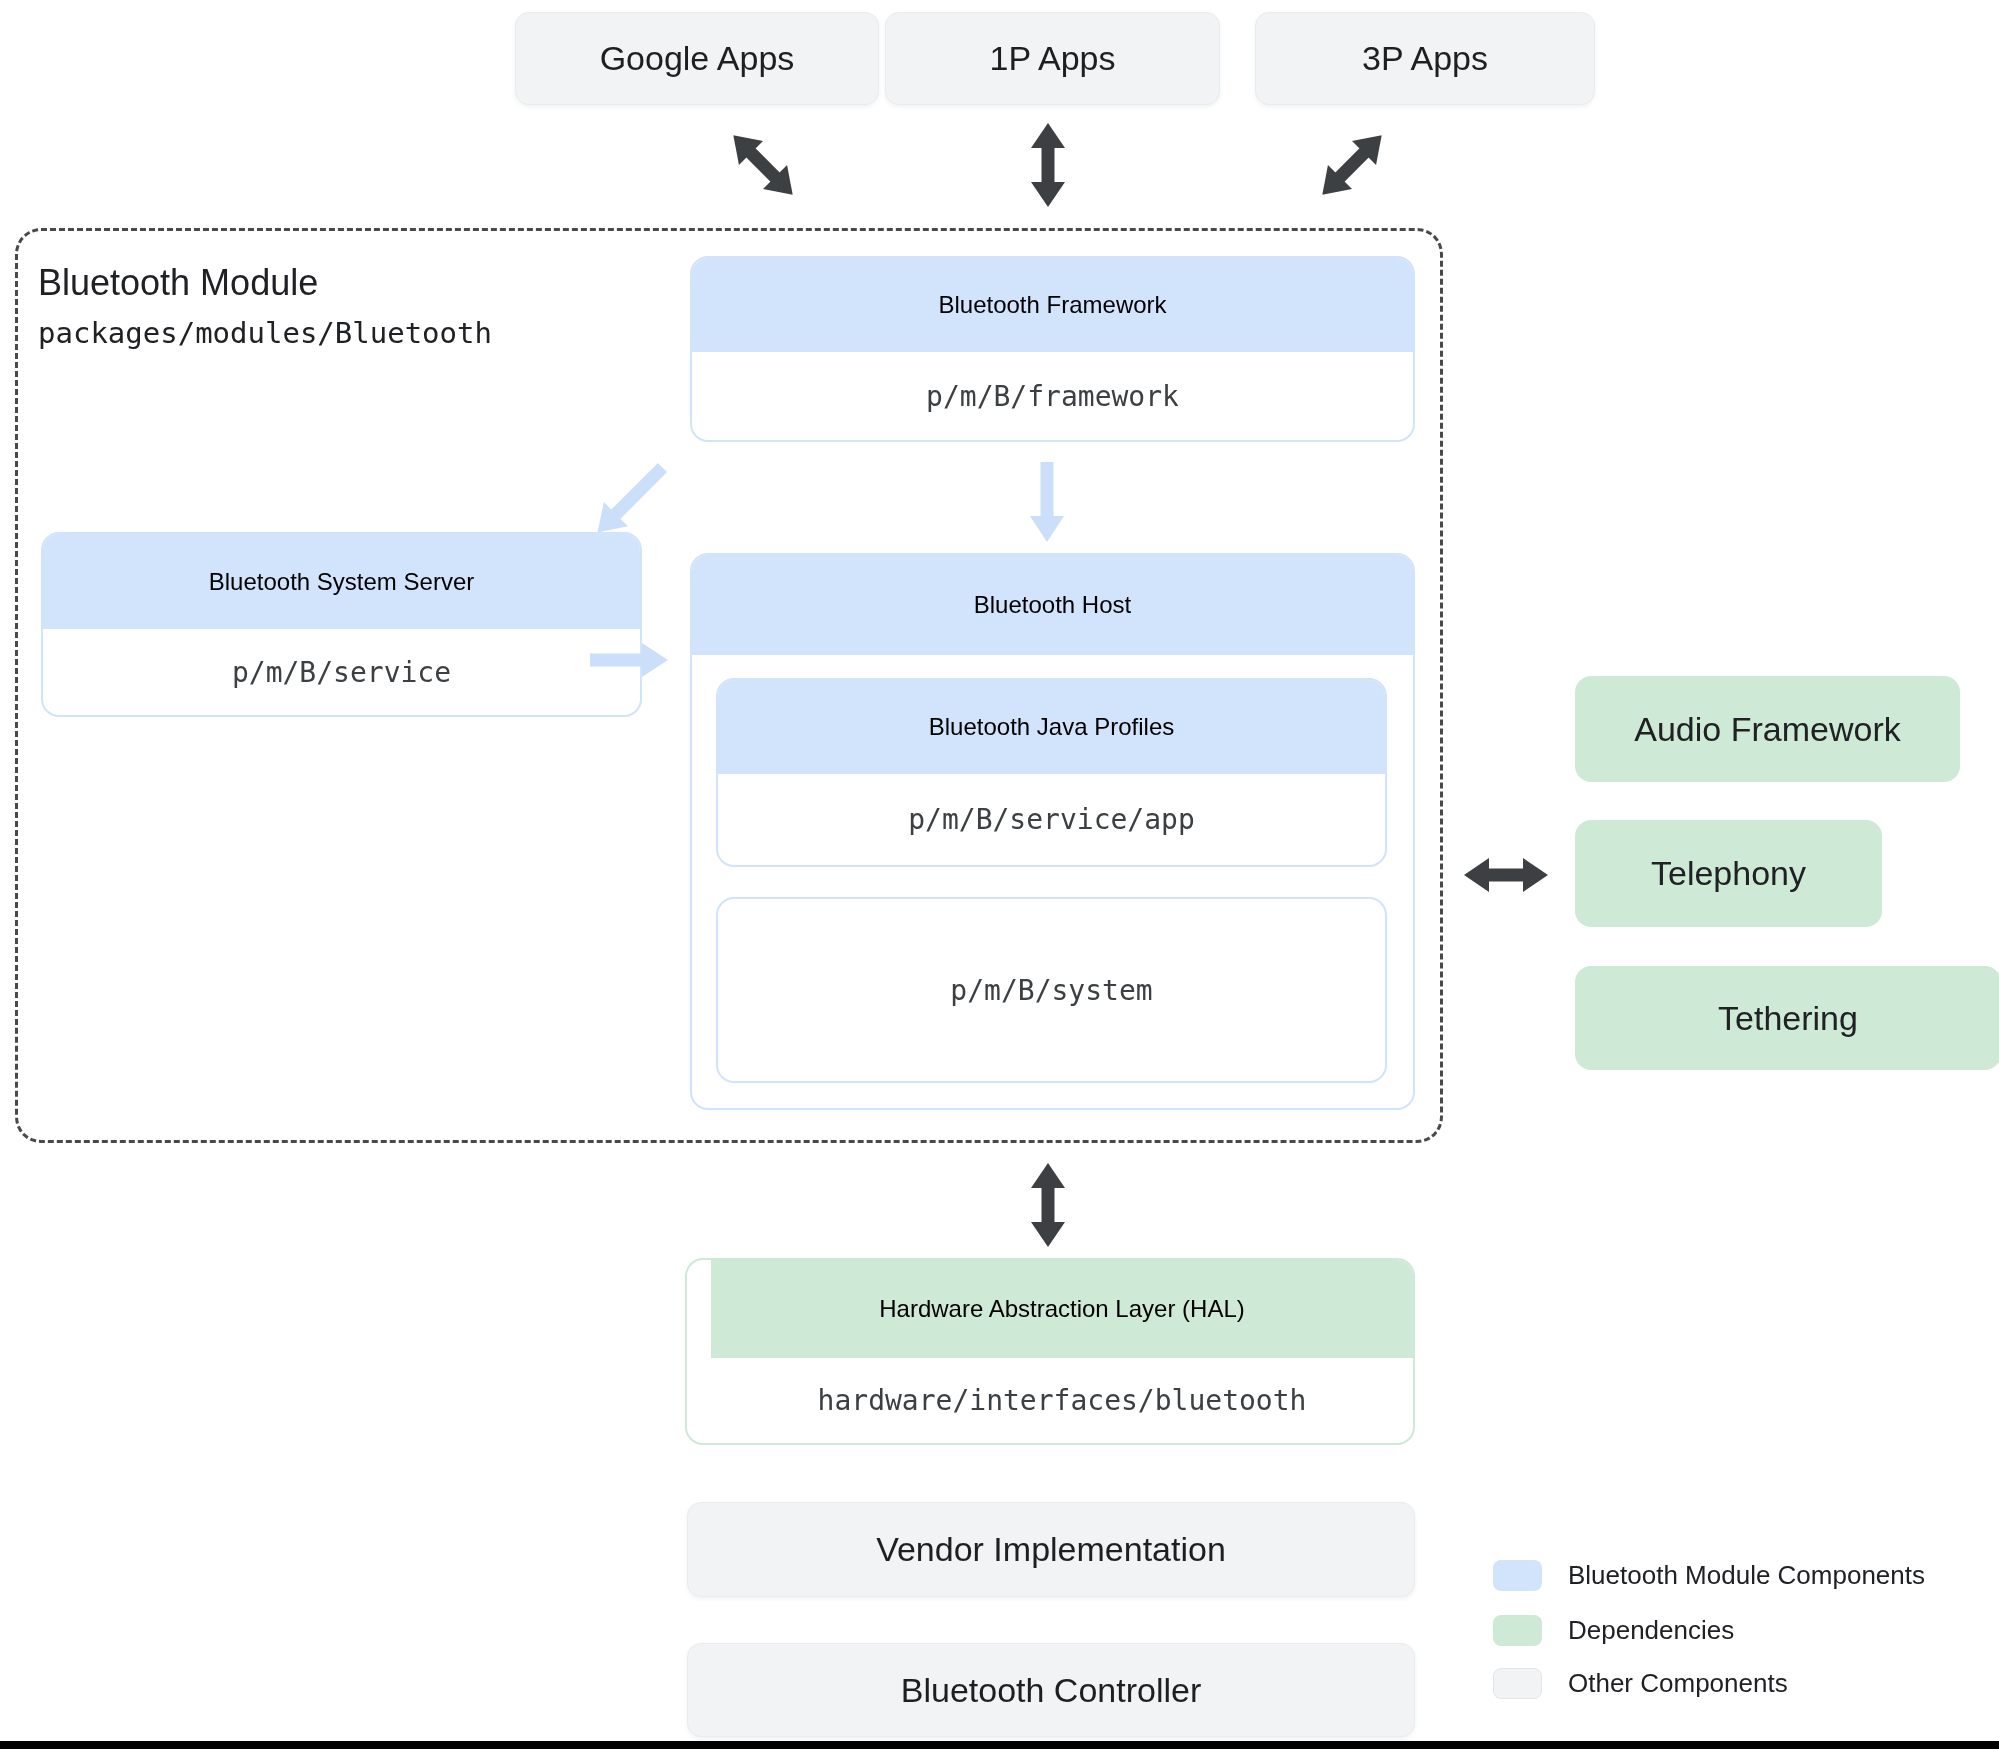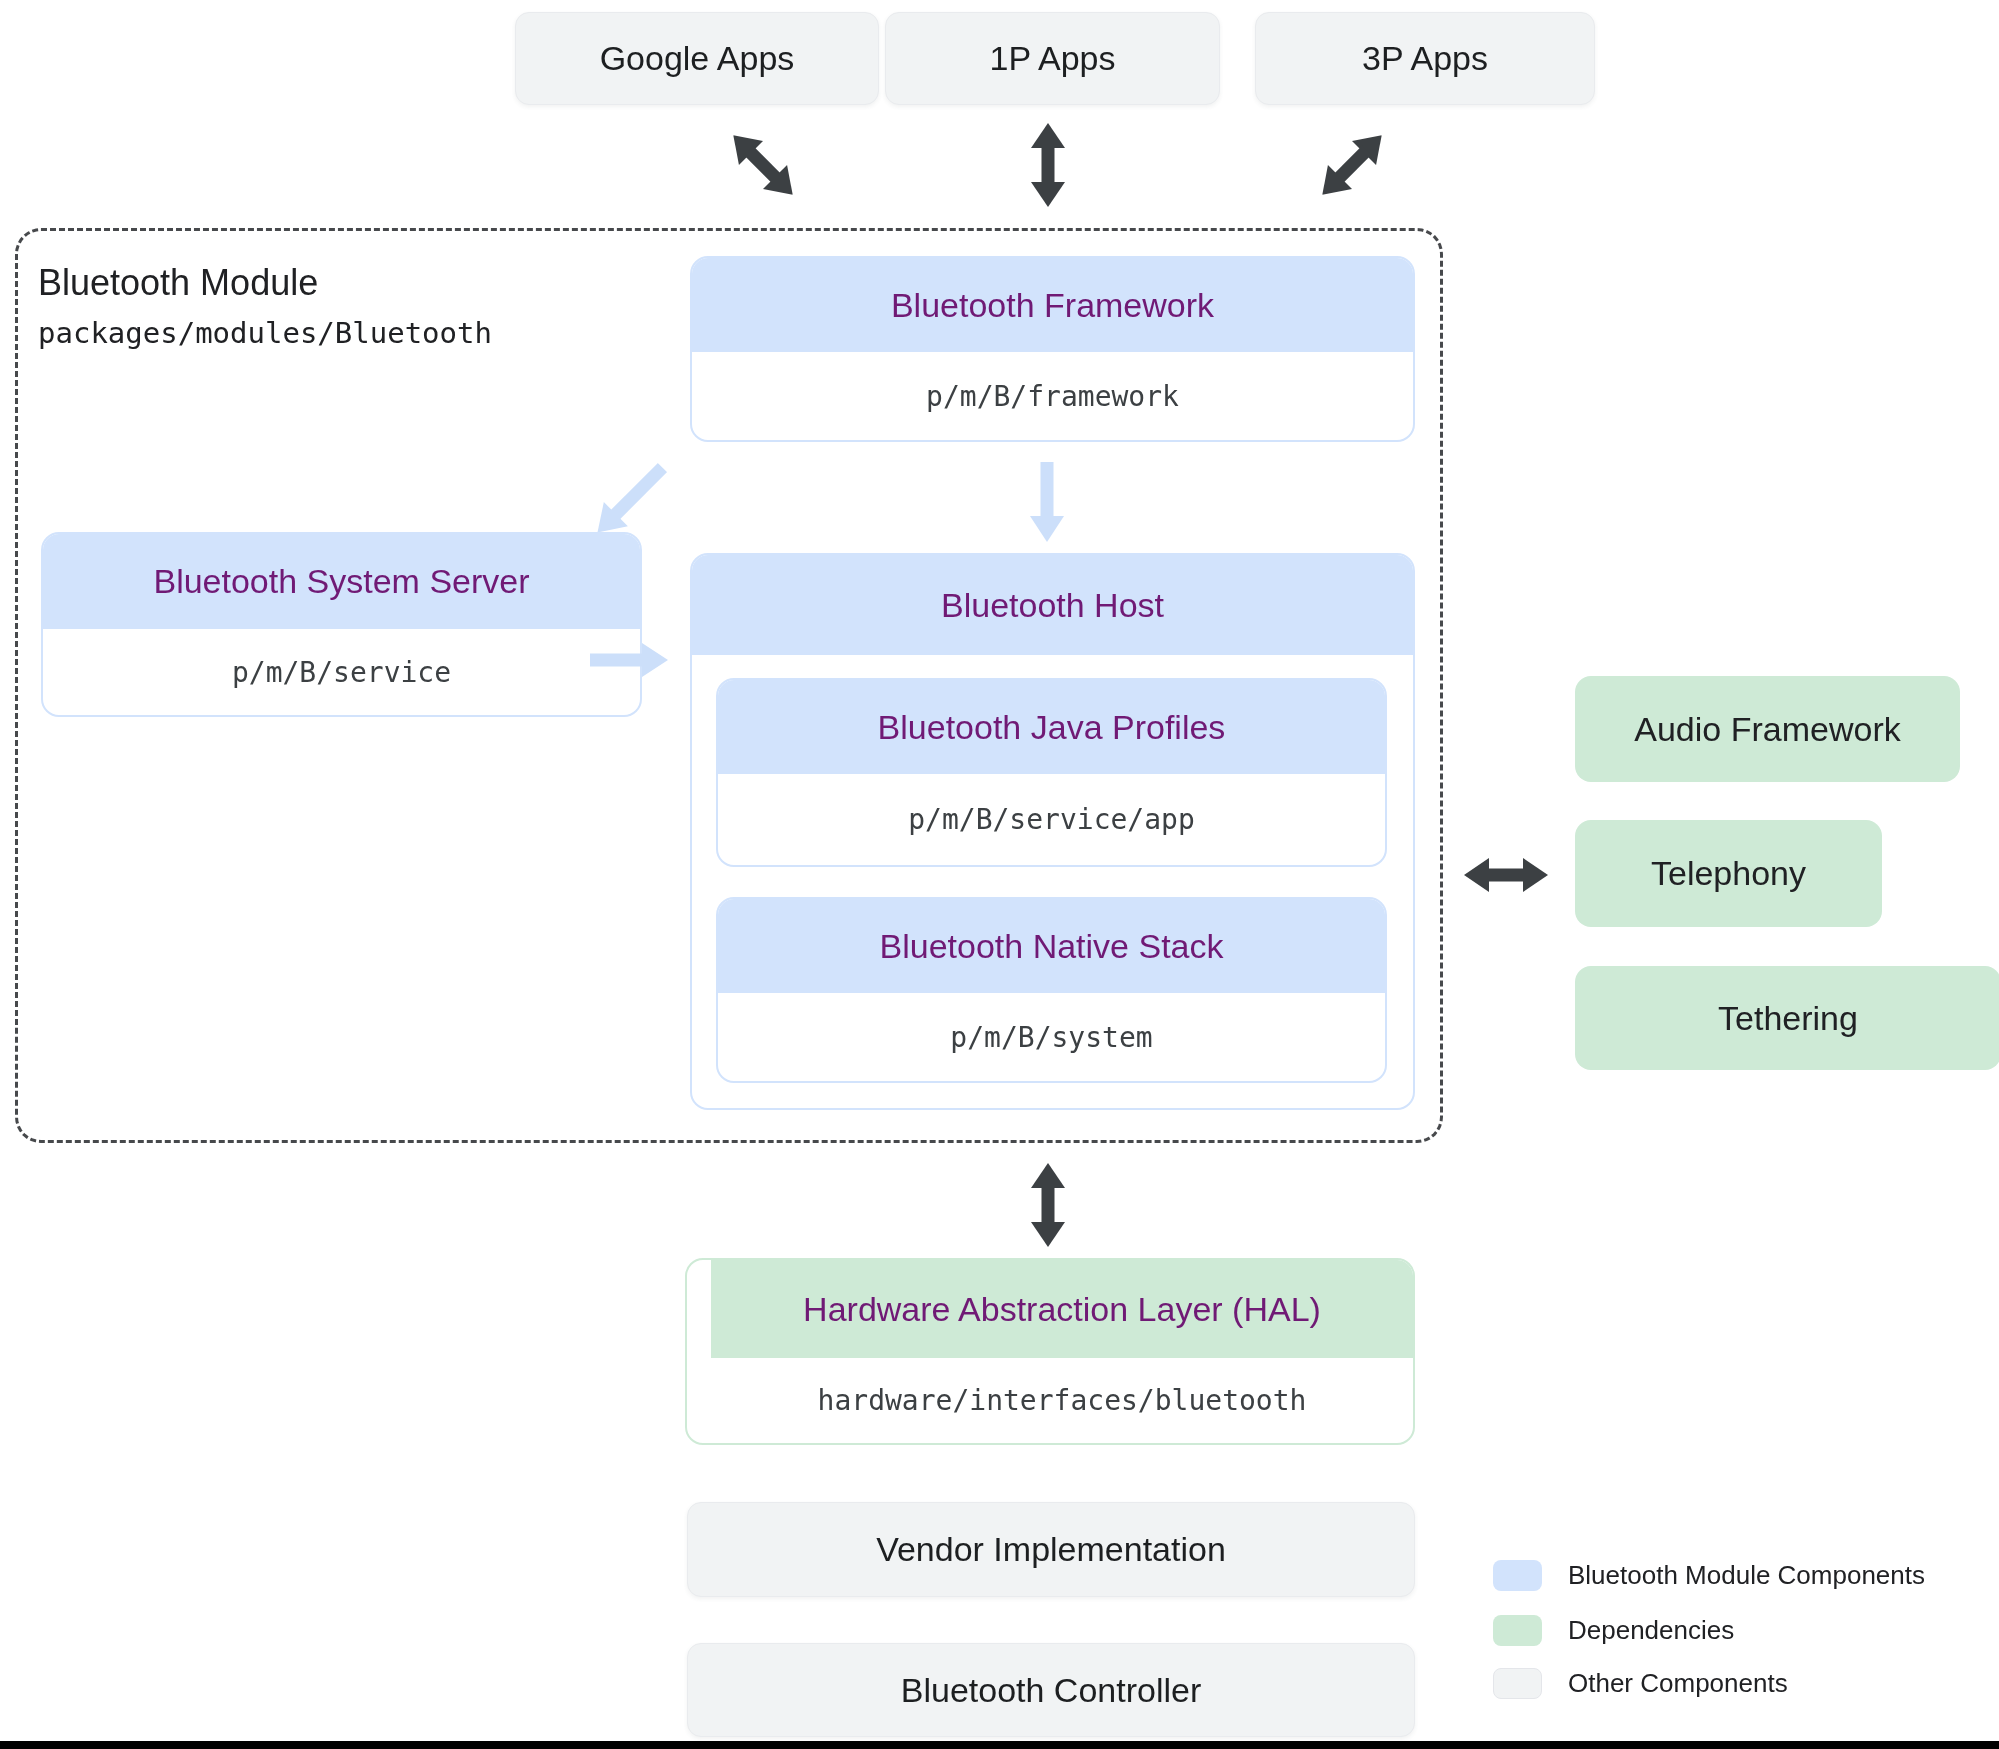--- a/index.html
+++ b/index.html
@@ -36,21 +36,21 @@
     background: #ffffff;
     border-radius: 18px;
     overflow: hidden;
     display: flex; flex-direction: column;
   }
   .card.blue  { border: 2px solid #d2e3fc; }
   .card.green { border: 2px solid #ceead6; }
   .card-header {
     flex: 0 0 auto;
     display: flex; align-items: center; justify-content: center;
-    font-size: 34px; color: #701a75;
+    font-size: 24px; color: #000000;
   }
   .card.blue  .card-header { background: #d2e3fc; }
   .card.green .card-header { background: #ceead6; }
   .card-body {
     flex: 1 1 auto;
     display: flex; align-items: center; justify-content: center;
   }
   .mono {
     font-family: "DejaVu Sans Mono", "Liberation Mono", monospace;
     font-size: 28px; color: #3c4043;
@@ -176,21 +176,20 @@
   </div>
 
   <div class="card blue" style="left:716px; top:678px; width:671px; height:189px;">
     <div class="card-header" style="height:94px;">Bluetooth Java Profiles</div>
     <div class="card-body">
       <span class="mono">p/m/B/service/app</span>
     </div>
   </div>
 
   <div class="card blue" style="left:716px; top:897px; width:671px; height:186px;">
-    <div class="card-header" style="height:94px;">Bluetooth Native Stack</div>
     <div class="card-body">
       <span class="mono">p/m/B/system</span>
     </div>
   </div>
 
   <div class="green-pill" style="left:1575px; top:676px; width:385px; height:106px;">
     <span>Audio Framework</span>
   </div>
   <div class="green-pill" style="left:1575px; top:820px; width:307px; height:107px;">
     <span>Telephony</span>

